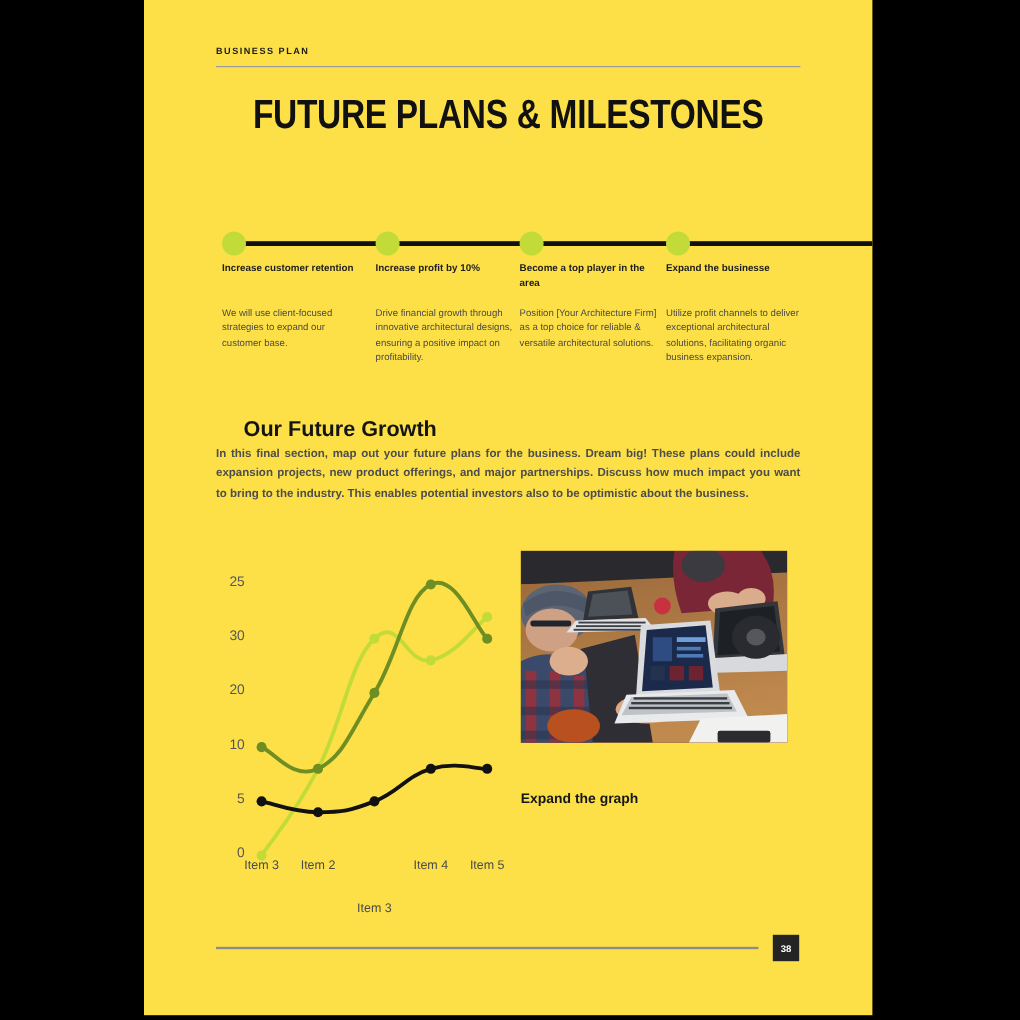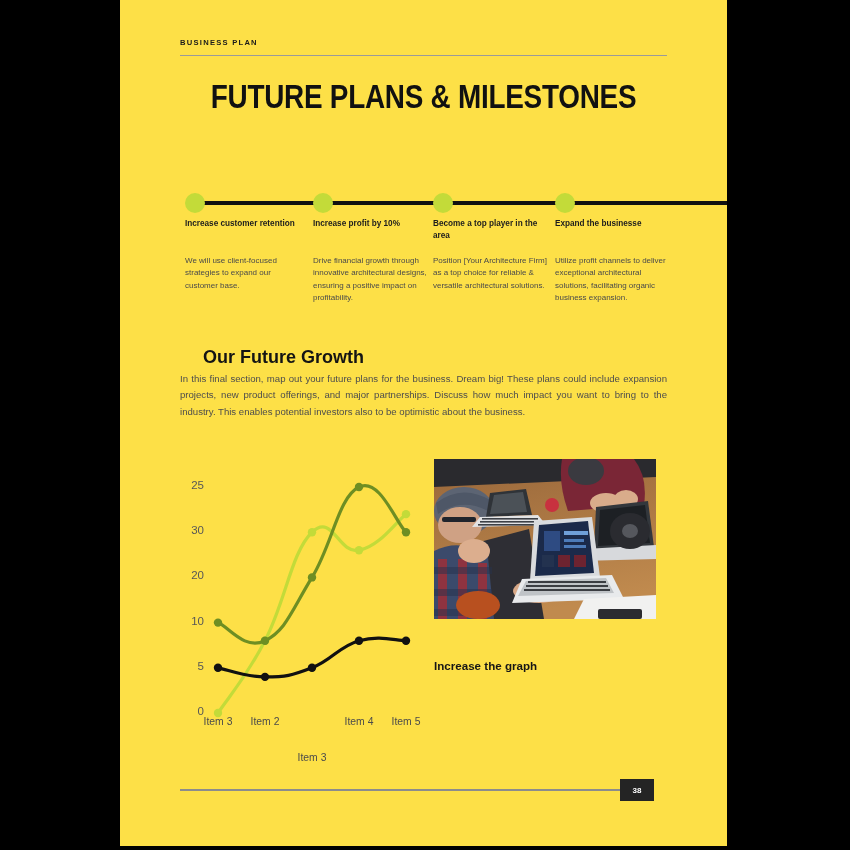--- a/index.html
+++ b/index.html
@@ -75,20 +75,21 @@
 
   
   #sec-title{
     position:absolute;left:60px;top:347px;
     font-size:18px;font-weight:bold;color:#141414;margin-left:23px;
   }
   #sec-body{
     position:absolute;left:60px;top:371px;width:487px;
     font-size:9.6px;line-height:16.4px;color:#4d4d4d;
     text-align:justify;
+    font-weight:bold;
   }
 
   
   #chart{position:absolute;left:58px;top:455px;width:240px;height:290px;}
   #chart svg{display:block;}
   .ytick{
     position:absolute;text-align:right;width:26px;
     font-size:11.5px;color:#575757;
   }
   .xtick{
@@ -113,21 +114,21 @@
     font-size:9.6px;line-height:15.2px;color:#4d4d4d;
     text-align:justify;
   }
 
   
   #footer-rule{
     position:absolute;left:60px;top:789px;width:452px;height:1.5px;
     background:#8c8c8c;
   }
   #page-num{
-    position:absolute;left:500px;top:779px;width:34px;height:22px;
+    position:absolute;left:524px;top:779px;width:22px;height:22px;
     background:#242424;color:#ffffff;
     font-size:8px;font-weight:bold;
     display:flex;align-items:center;justify-content:center;
   }
 </style>
 </head>
 <body>
 
 <div class="bar" id="bar-left-wide"></div>
 <div class="bar" id="bar-left-narrow"></div>
@@ -280,18 +281,18 @@
       </g>
       <polygon points="150,140 222,136 222,160 140,160" fill="#f1f1f0"></polygon>
       <rect x="164" y="150" width="44" height="10" rx="2" fill="#2b2b30"></rect>
       <ellipse cx="196" cy="72" rx="20" ry="18" fill="#2a2b30"></ellipse>
       <ellipse cx="196" cy="72" rx="8" ry="7" fill="#55575d"></ellipse>
       <circle cx="118" cy="46" r="7" fill="#c8313f"></circle>
       <ellipse cx="44" cy="146" rx="22" ry="14" fill="#b8501f"></ellipse>
     </svg>
   </div>
 
-  <div id="explain-title">Increase the graph</div>
+  <div id="explain-title">Expand the graph</div>
 
   <div id="footer-rule"></div>
   <div id="page-num">38</div>
 
 </div>
 
 </body></html>

